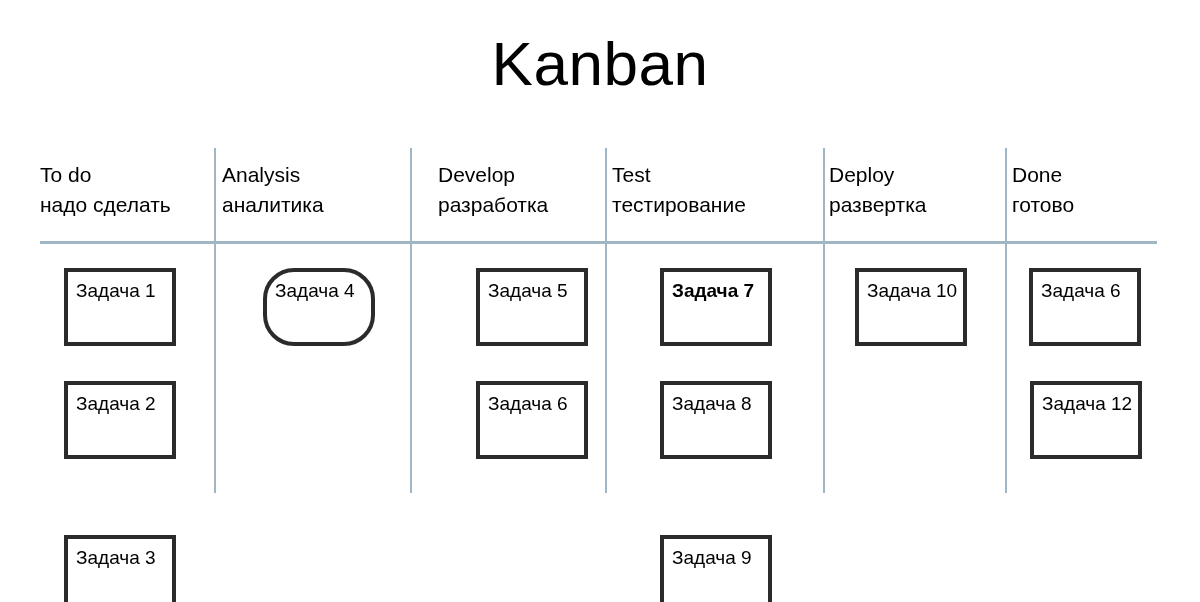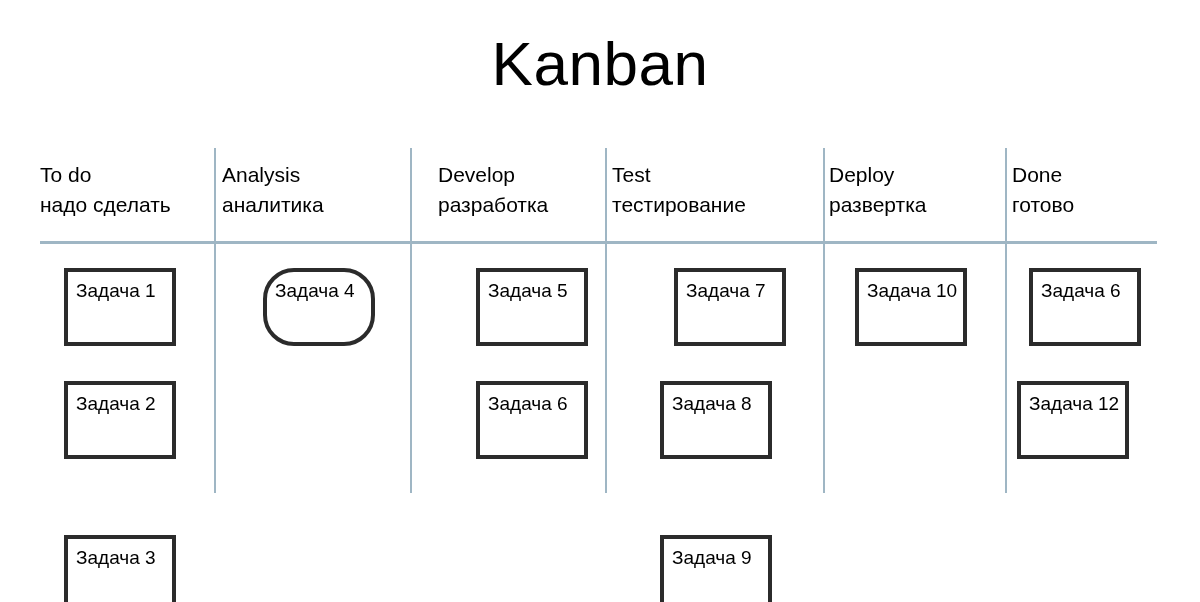--- a/index.html
+++ b/index.html
@@ -162,21 +162,21 @@
             <div class="card-label">Задача 6</div>
           </div>
         </div>
       </div>
       <div class="column" style="left: 612px; width: 208px;">
         <div class="col-header">
           <span class="line1">Test</span>
           <span class="line2">тестирование</span>
         </div>
         <div class="cards">
-          <div class="card slot-0" style="left: 62px; border-color: rgb(43, 43, 43);">
+          <div class="card slot-0" style="left: 48px; border-color: rgb(43, 43, 43); font-weight: bold;">
             <div class="card-label">Задача 7</div>
           </div>
           <div class="card slot-1" style="left: 48px; border-color: rgb(43, 43, 43);">
             <div class="card-label">Задача 8</div>
           </div>
           <div class="card slot-2" style="left: 48px; border-color: rgb(43, 43, 43);">
             <div class="card-label">Задача 9</div>
           </div>
         </div>
       </div>
@@ -193,20 +193,20 @@
       </div>
       <div class="column" style="left: 1012px; width: 148px;">
         <div class="col-header">
           <span class="line1">Done</span>
           <span class="line2">готово</span>
         </div>
         <div class="cards">
           <div class="card slot-0" style="left: 17px; border-color: rgb(43, 43, 43);">
             <div class="card-label">Задача 6</div>
           </div>
-          <div class="card slot-1" style="left: 5px; border-color: rgb(43, 43, 43);">
+          <div class="card slot-1" style="left: 18px; border-color: rgb(43, 43, 43);">
             <div class="card-label">Задача 12</div>
           </div>
         </div>
       </div>
     </div>
 
 </div>
 
 </body></html>

